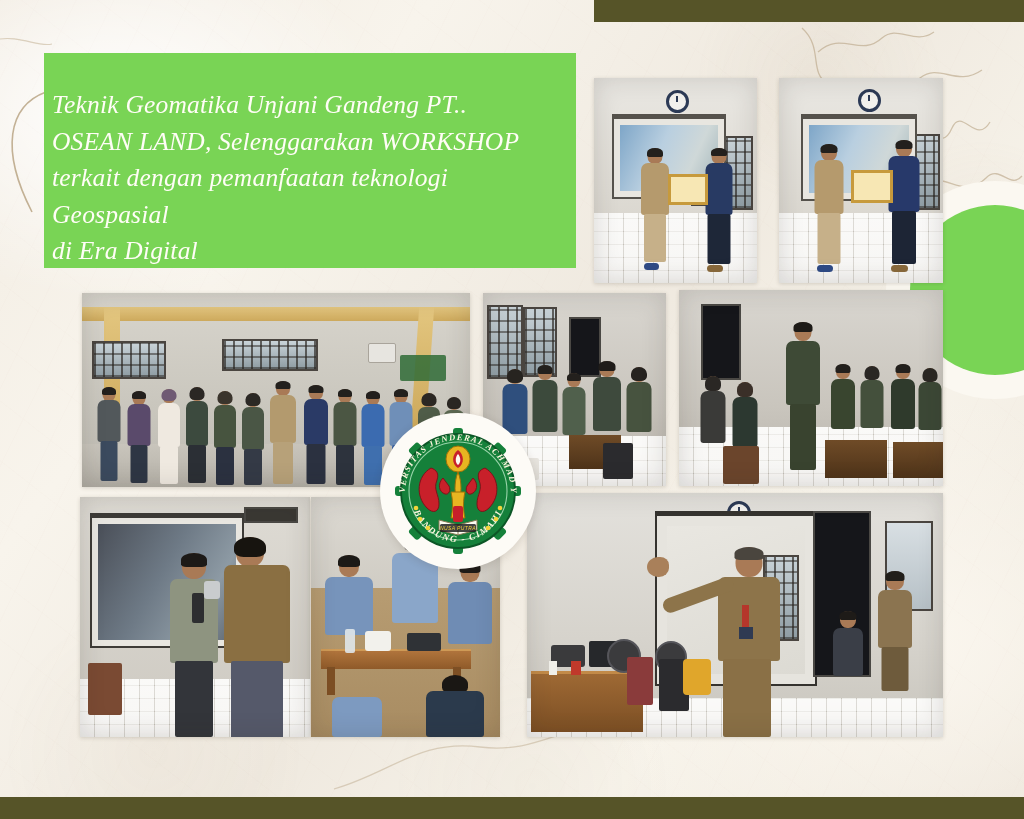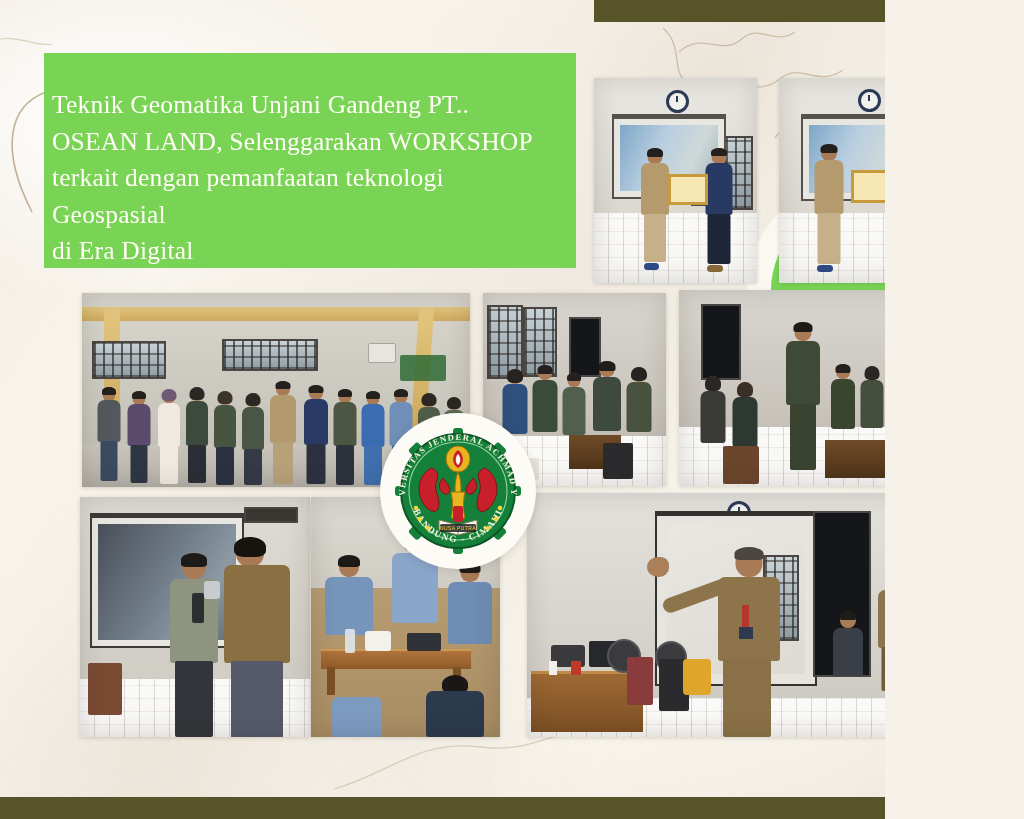--- a/index.html
+++ b/index.html
@@ -5,26 +5,27 @@
 <style>
   html,body{margin:0;padding:0;}
   body{
     width:1024px;height:819px;overflow:hidden;
     font-family:"Liberation Serif", serif;
     background:#f6f2ea;
     position:relative;
   }
   #poster{
     position:absolute;inset:0;
-    width:885px;height:819px;
+    width:1024px;height:819px;
     overflow:hidden;
     background:
       radial-gradient(ellipse 420px 300px at 12% 14%, #ffffff 0%, rgba(255,255,255,0) 62%),
       radial-gradient(ellipse 520px 380px at 88% 78%, #fbf7ef 0%, rgba(251,247,239,0) 65%),
       linear-gradient(128deg,#f2ece2 0%,#f8f4ec 26%,#efe9df 52%,#f7f3ea 74%,#ece5da 100%);
+    font-style: italic;
   }
   
   .tex{position:absolute;pointer-events:none;}
   .texA{inset:0;opacity:.50;
     background:
       radial-gradient(circle 180px at 80% 10%, rgba(170,150,120,.13), rgba(0,0,0,0) 70%),
       radial-gradient(circle 150px at 96% 30%, rgba(175,152,118,.14), rgba(0,0,0,0) 72%),
       radial-gradient(circle 220px at 15% 92%, rgba(170,150,120,.10), rgba(0,0,0,0) 70%),
       radial-gradient(circle 200px at 52% 96%, rgba(165,145,115,.08), rgba(0,0,0,0) 72%);
   }

